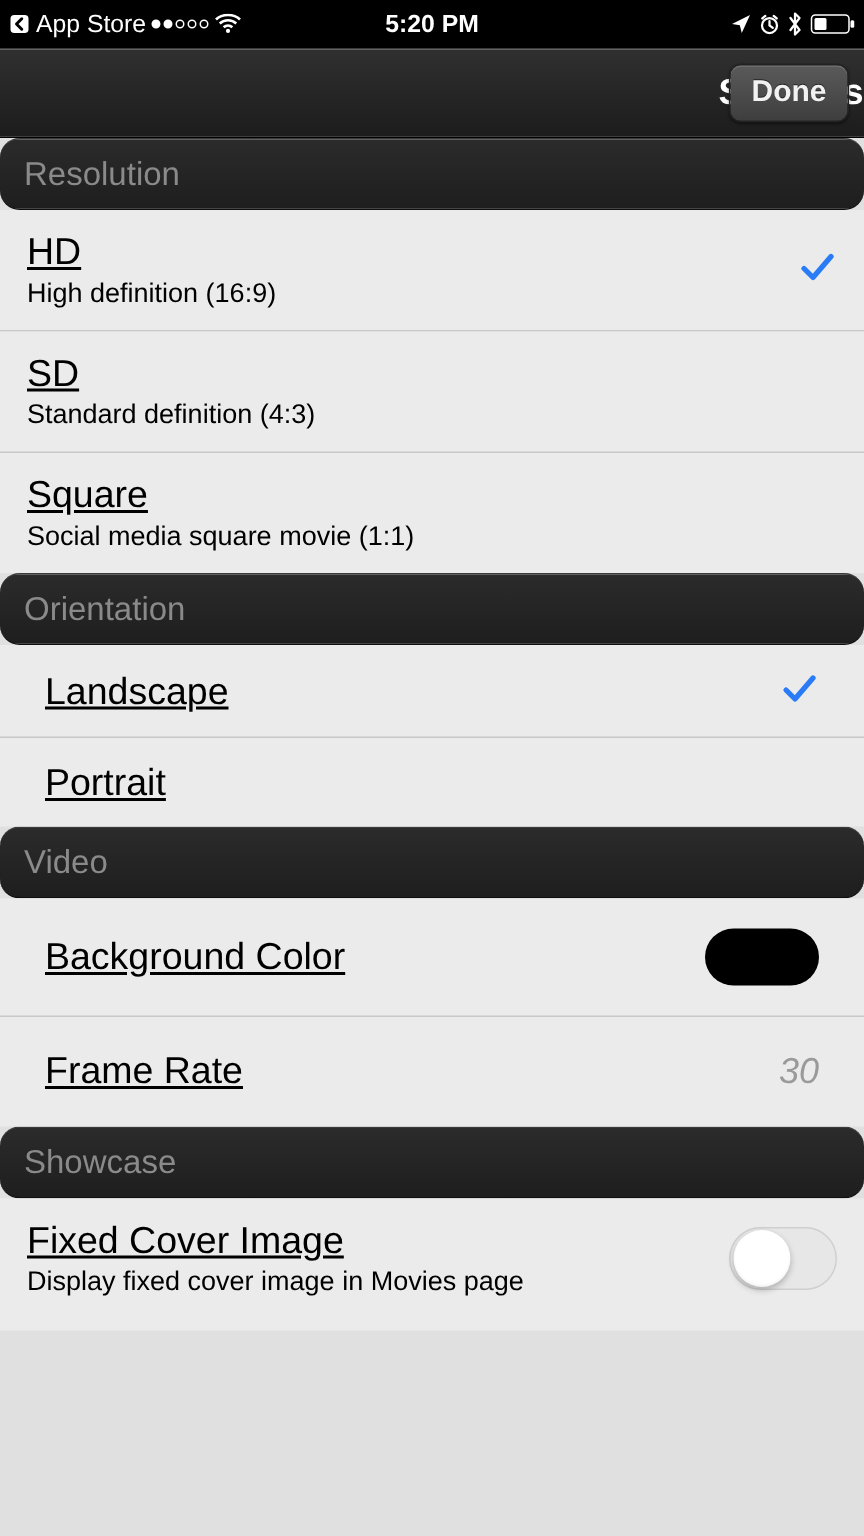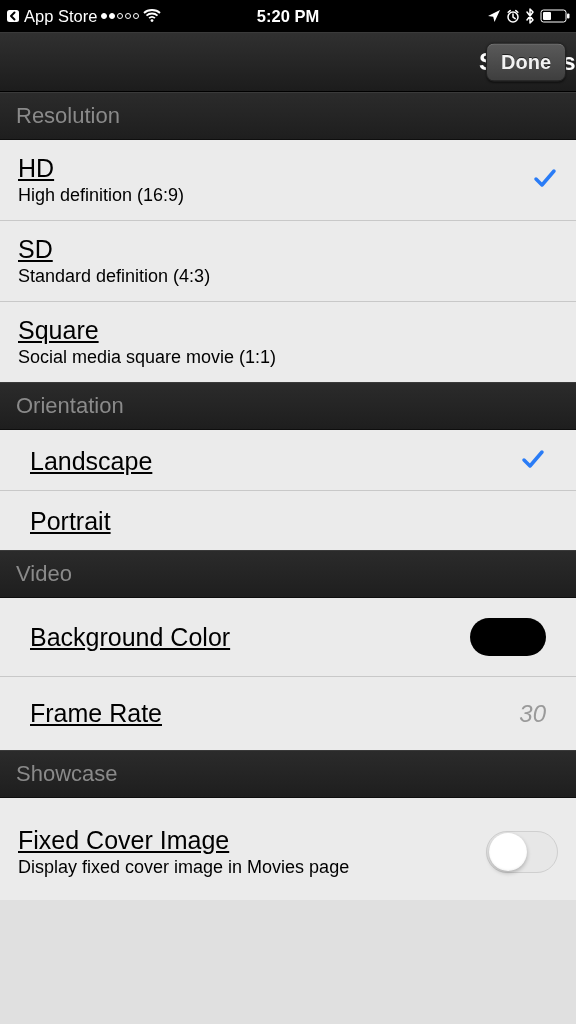--- a/index.html
+++ b/index.html
@@ -16,21 +16,21 @@
     .dot.filled { background: #fff; }
     .wifi-icon svg, .location-icon svg, .alarm-icon svg, .bt-icon svg, .battery-icon svg, .back-chevron svg { display: block; }
     .battery-icon { display:inline-flex; align-items:center; }
 
     
     .nav-bar { height: 60px; background: linear-gradient(#303030,#1c1c1c); display: flex; align-items: center; justify-content: flex-end; position: relative; border-top: 1px solid #3a3a3a; border-bottom: 1px solid #000; }
     .nav-title { color: #fff; font-size: 24px; font-weight: 700; letter-spacing: 0.3px; }
     .done-btn { position: absolute; right: 10px; top: 50%; transform: translateY(-50%); background: linear-gradient(#5a5a5a,#3e3e3e); color: #f2f2f2; border: 1px solid #222; border-radius: 8px; padding: 7px 14px; font-size: 20px; font-weight: 600; text-shadow: 0 -1px 0 rgba(0,0,0,.6); box-shadow: inset 0 1px 0 rgba(255,255,255,.15), 0 1px 2px rgba(0,0,0,.5); }
 
     
-    .section-header { background: linear-gradient(#2b2b2b,#1e1e1e); color: #8a8a8a; font-size: 22px; font-weight: 400; padding: 10px 16px 10px; border-top: 1px solid #3a3a3a; border-bottom: 1px solid #0e0e0e; }
+    .section-header { background: linear-gradient(#2b2b2b,#1e1e1e); color: #8a8a8a; font-size: 22px; font-weight: 400; padding: 10px 16px 10px; border-top: 1px solid #3a3a3a; border-bottom: 1px solid #0e0e0e; border-radius: 13px; }
 
     
     .row { background: #ebebeb; padding: 16px 30px 14px; border-bottom: 1px solid #c8c8c8; display: flex; align-items: center; justify-content: space-between; }
     .row.tall { padding: 14px 18px 14px; }
     .row .texts { display: flex; flex-direction: column; gap: 2px; }
     .row .title { font-size: 25px; color: #000; font-weight: 400; text-decoration: underline; }
     .row .subtitle { font-size: 18px; color: #000000; }
     .row .value { font-size: 24px; color: #9a9a9a; font-style: italic; }
     .row:last-child { border-bottom: none; }
 
@@ -156,21 +156,21 @@
     <div class="swatch"></div>
   </div>
   <div class="row" style="padding-top:22px;padding-bottom:22px;align-items:center;">
     <div class="title">Frame Rate</div>
     <div class="value">30</div>
   </div>
 </div>
 
 <div class="section-header">Showcase</div>
 <div class="section-body">
-  <div class="row tall" style="padding-top:28px;padding-bottom:22px;align-items:center;">
+  <div class="row tall" style="padding-top:14px;padding-bottom:22px;align-items:center;">
     <div class="texts">
       <div class="title">Fixed Cover Image</div>
       <div class="subtitle">Display fixed cover image in Movies page</div>
     </div>
     <div class="switch">
       <div class="knob"></div>
     </div>
   </div>
 </div>
 

